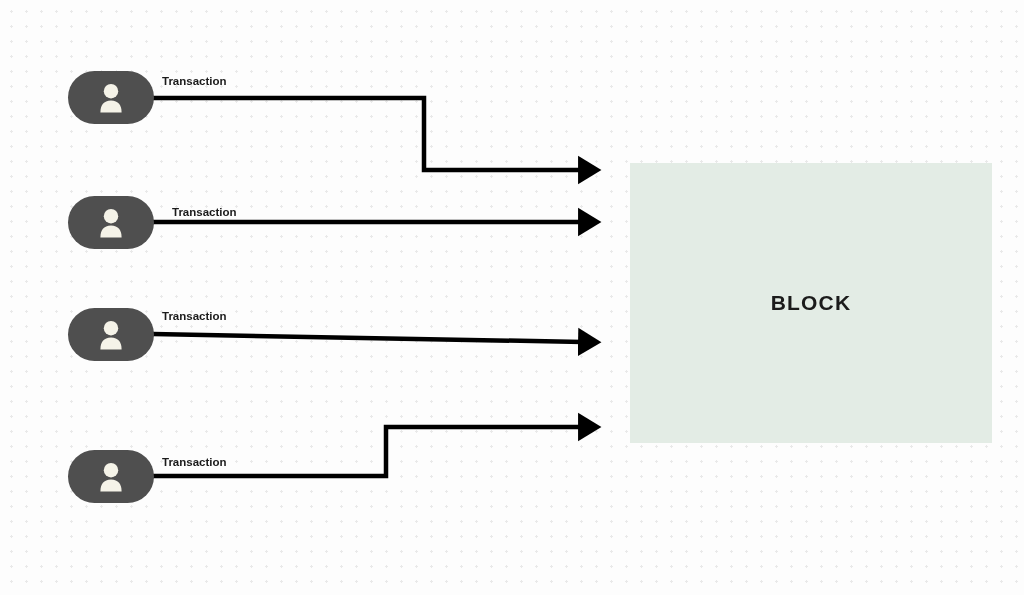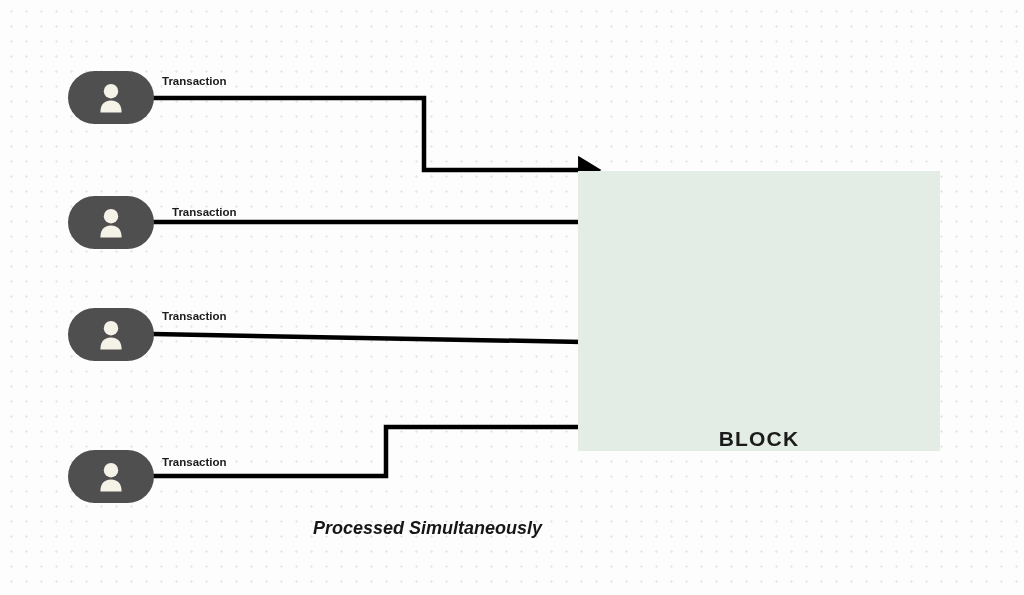--- a/index.html
+++ b/index.html
@@ -26,29 +26,28 @@
     left: 0;
     top: 0;
     width: 1024px;
     height: 595px;
     pointer-events: none;
   }
 
   
   .block-box {
     position: absolute;
-    left: 578px;
+    left: 630px;
     top: 163px;
     width: 362px;
     height: 280px;
     background: #e3ece5;
     display: flex;
-    align-items: flex-end;
+    align-items: center;
     justify-content: center;
-    margin-top: 8px;
   }
   .block-label {
     font-size: 21px;
     font-weight: bold;
     letter-spacing: 1.2px;
     color: #1b1b1b;
     font-family: "Liberation Sans", sans-serif;
   }
 
   
@@ -145,15 +144,14 @@
   <div class="user-pill" style="left:68px; top:450px;">
     <span>
       <svg width="26" height="30" viewBox="0 0 26 30" xmlns="http://www.w3.org/2000/svg">
         <circle cx="13" cy="8.2" r="7.2" fill="#f5f3e8"></circle>
         <path d="M13 17.6 C5.6 17.6 2.4 22.6 2.4 29.4 L23.6 29.4 C23.6 22.6 20.4 17.6 13 17.6 Z" fill="#f5f3e8"></path>
       </svg>
     </span>
   </div>
   <div class="tx-label" style="left:162px; top:456px;">Transaction</div>
 
-  <div class="caption">Processed Simultaneously</div>
 
 </div>
 
 </body></html>

